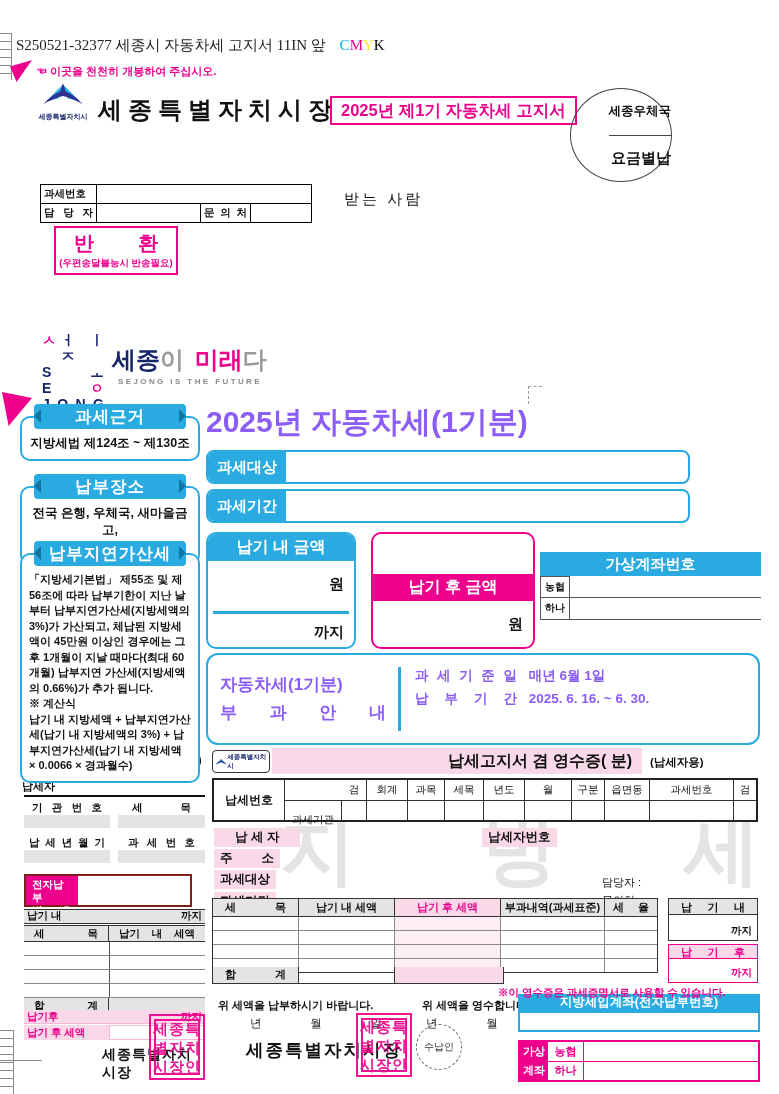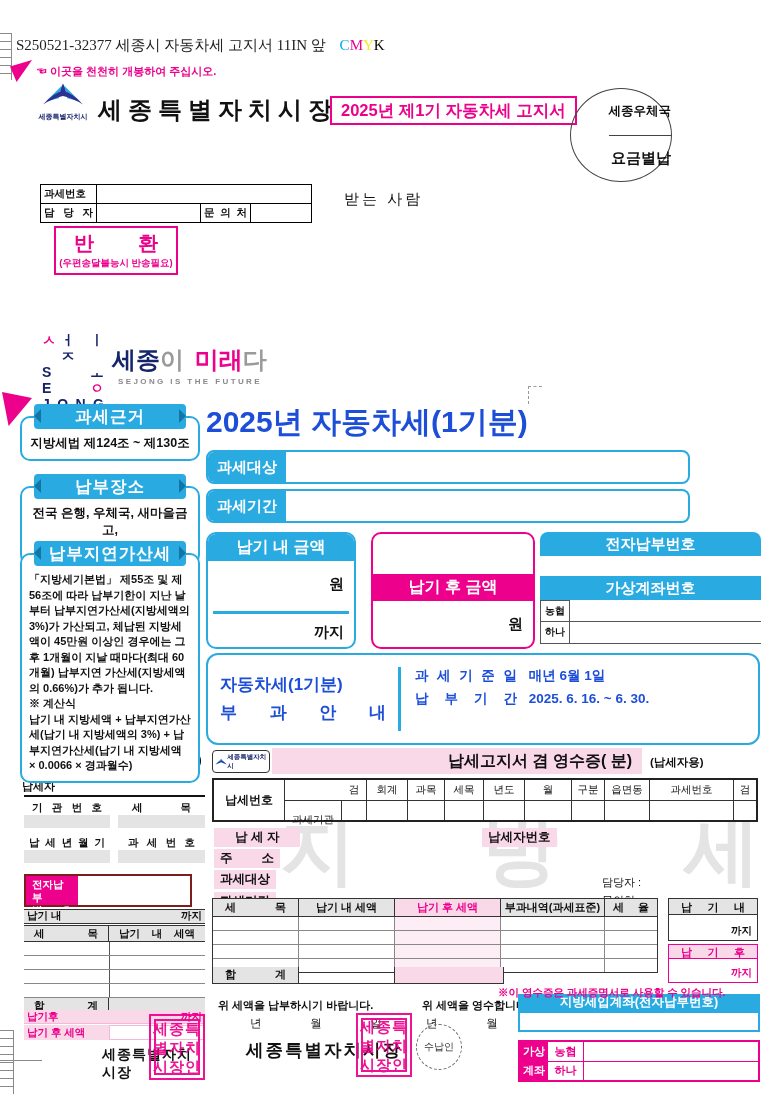--- a/index.html
+++ b/index.html
@@ -3,21 +3,21 @@
 <meta charset="utf-8">
 <style>
   html,body{margin:0;padding:0;background:#fff;}
   .page{position:relative;width:779px;height:1094px;background:#fff;overflow:hidden;
         font-family:"Liberation Sans",sans-serif;color:#111;}
   .abs{position:absolute;box-sizing:border-box;}
   .tj{text-align:justify;text-align-last:justify;}
   .ctr{display:flex;align-items:center;justify-content:center;}
   .b{font-weight:bold;}
   
-  .cyan-t{color:#1d4ed8;} .mag-t{color:#EC008C;} .navy-t{color:#16246B;} .gray-t{color:#9A9A9D;}
+  .cyan-t{color:#8b5cf6;} .mag-t{color:#EC008C;} .navy-t{color:#16246B;} .gray-t{color:#9A9A9D;}
   .cyan-bg{background:#29ABE2;color:#fff;} .mag-bg{background:#EC008C;color:#fff;}
   .pink-bg{background:#F9D8E8;} .gray-bg{background:#E4E4E4;}
   
   .ladder{background:repeating-linear-gradient(to bottom,#8a8a8a 0 1px,transparent 1px 8px);border-right:1px solid #8a8a8a;}
   
   .panel{position:absolute;left:20px;width:180px;}
   .panel-ribbon{position:relative;margin:0 auto;width:152px;height:25px;background:#29ABE2;color:#fff;
     font-size:16.5px;font-weight:bold;line-height:25px;text-align:center;border-radius:4px;z-index:2;letter-spacing:1px;}
   .panel-ribbon::before{content:'';position:absolute;left:-7px;top:5px;border:7px solid transparent;border-right-color:#1474A3;}
   .panel-ribbon::after{content:'';position:absolute;right:-7px;top:5px;border:7px solid transparent;border-left-color:#1474A3;}
@@ -153,21 +153,20 @@
   </div>
   <div class="amt" style="left:371px;width:160px;border:2.5px solid #EC008C;">
     <div class="amt-head" style="background:#EC008C;margin-top:40px;">납기 후 금액</div>
     <div class="amt-body">
       <span class="unit">원</span>
       <div class="amt-line" style="background:#EC008C;"></div>
       <span class="until">까지</span>
     </div>
   </div>
   <div class="abs" style="left:540px;top:532px;width:221px;height:113px;">
-    <div class="cyan-bg ctr b" style="height:24px;border-radius:8px 8px 0 0;font-size:15px;">전자납부번호</div>
     <div style="height:20px;background:#fff;"></div>
     <div class="cyan-bg ctr b" style="height:24px;font-size:15px;">가상계좌번호</div>
     <div style="display:flex;height:22px;">
       <div class="tj b" style="width:30px;font-size:10px;line-height:20px;padding:0 4px;border:1px solid #555;box-sizing:border-box;">농협</div>
       <div style="flex:1;border-bottom:1px solid #555;"></div>
     </div>
     <div style="display:flex;height:22px;">
       <div class="tj b" style="width:30px;font-size:10px;line-height:20px;padding:0 4px;border:1px solid #555;border-top:none;box-sizing:border-box;">하나</div>
       <div style="flex:1;border-bottom:1px solid #555;"></div>
     </div>

